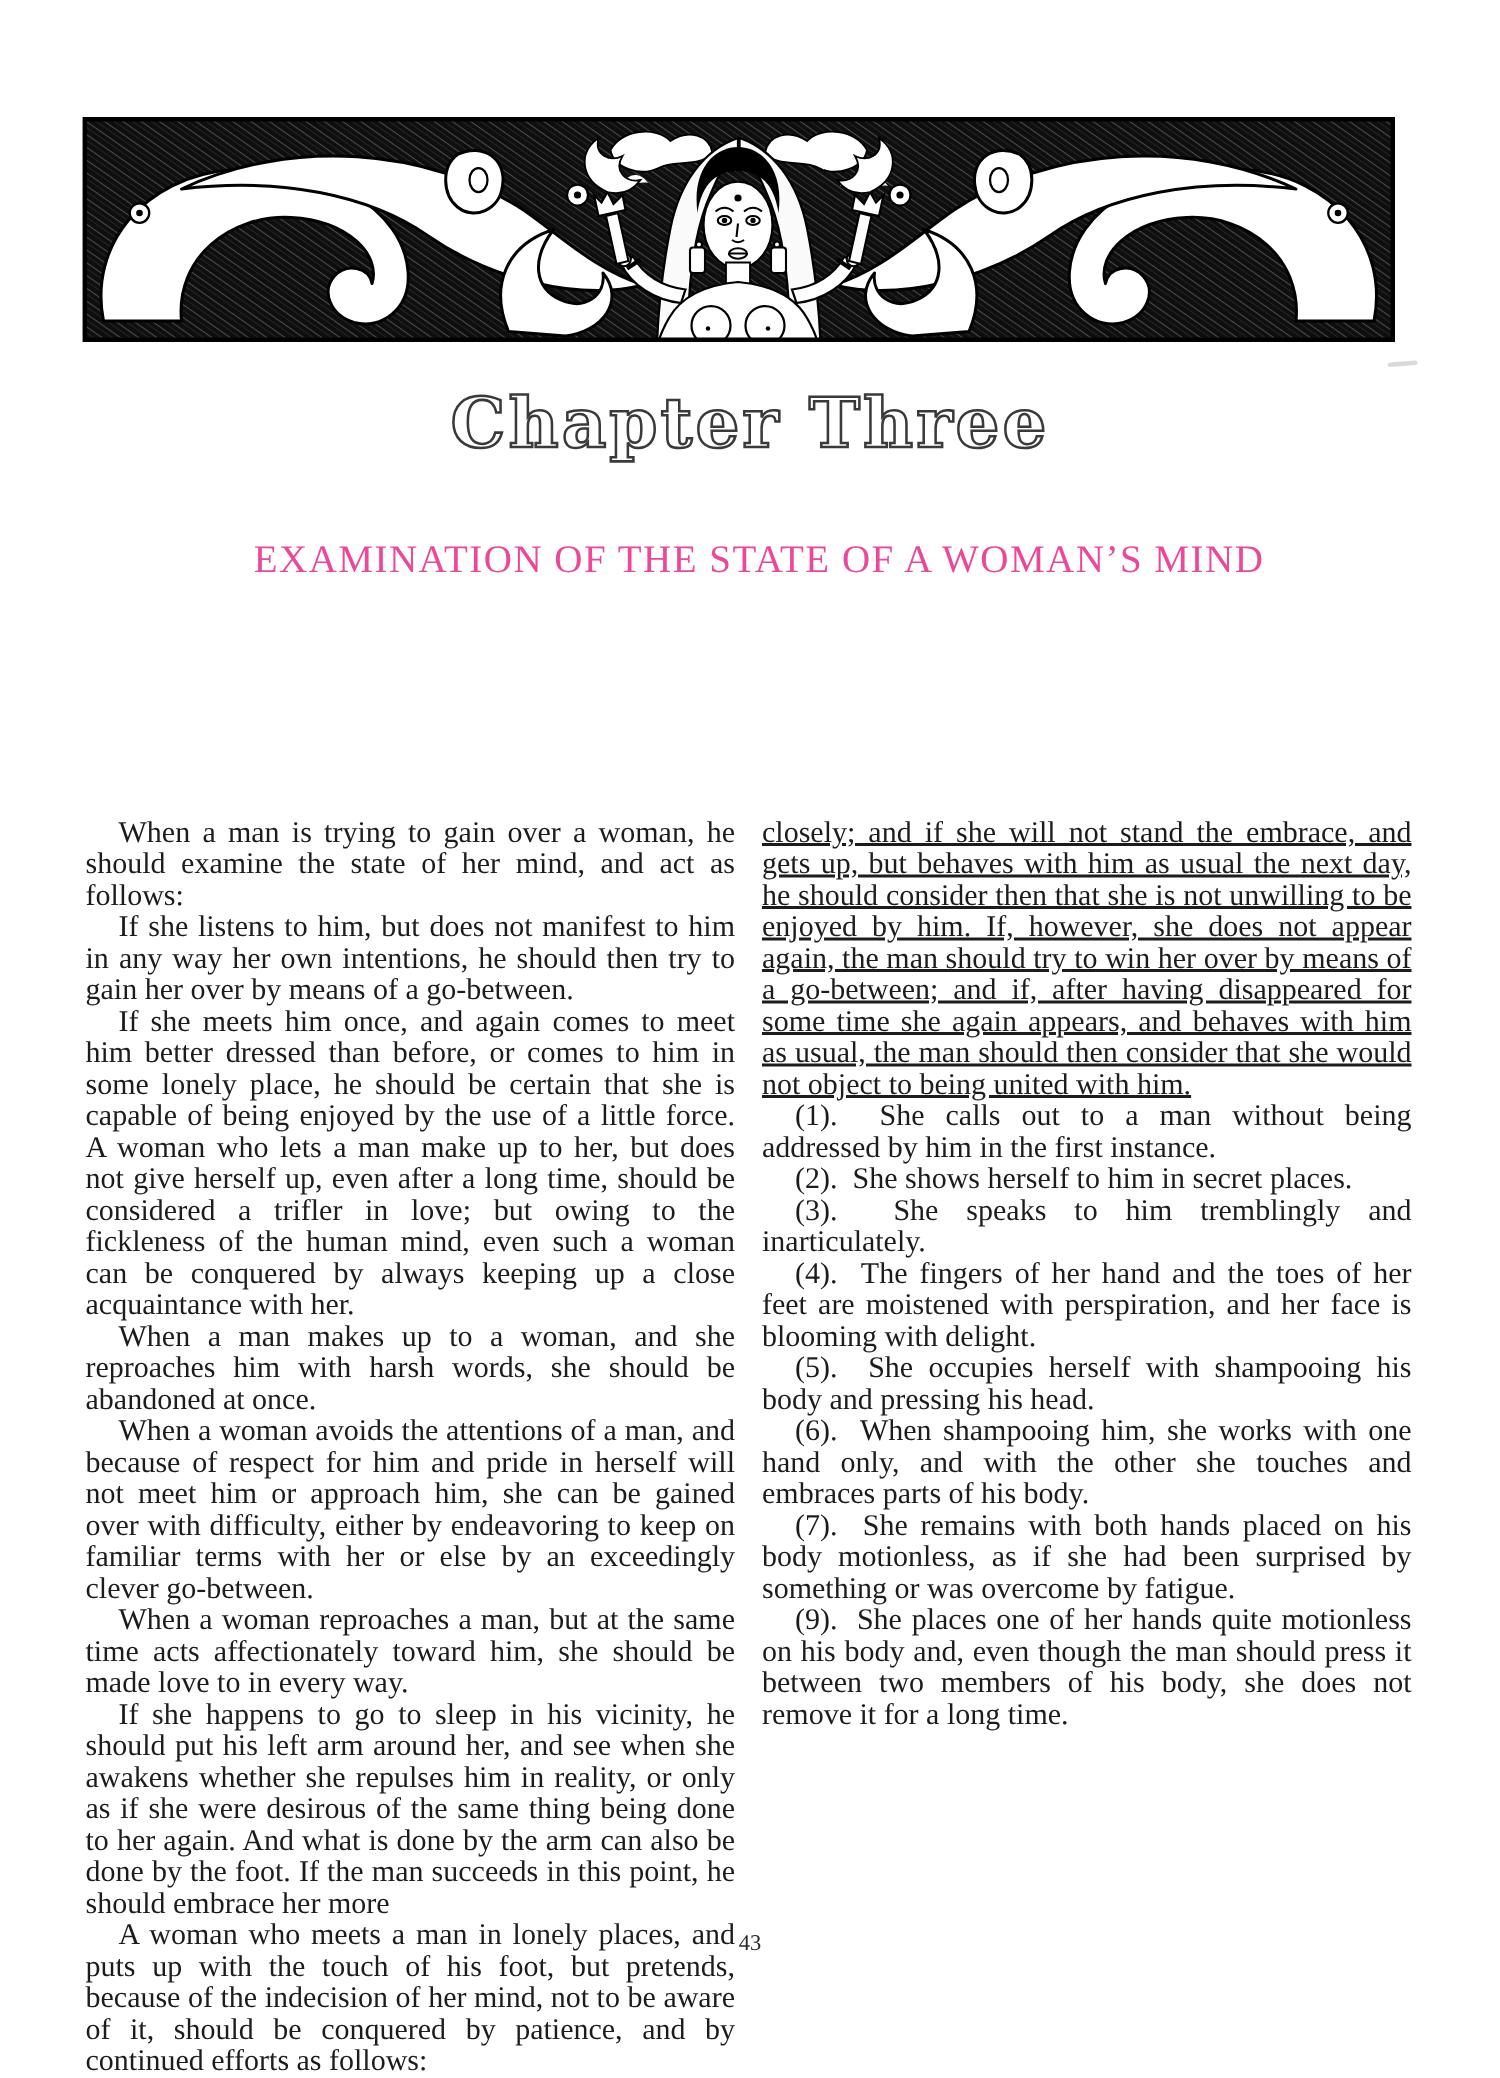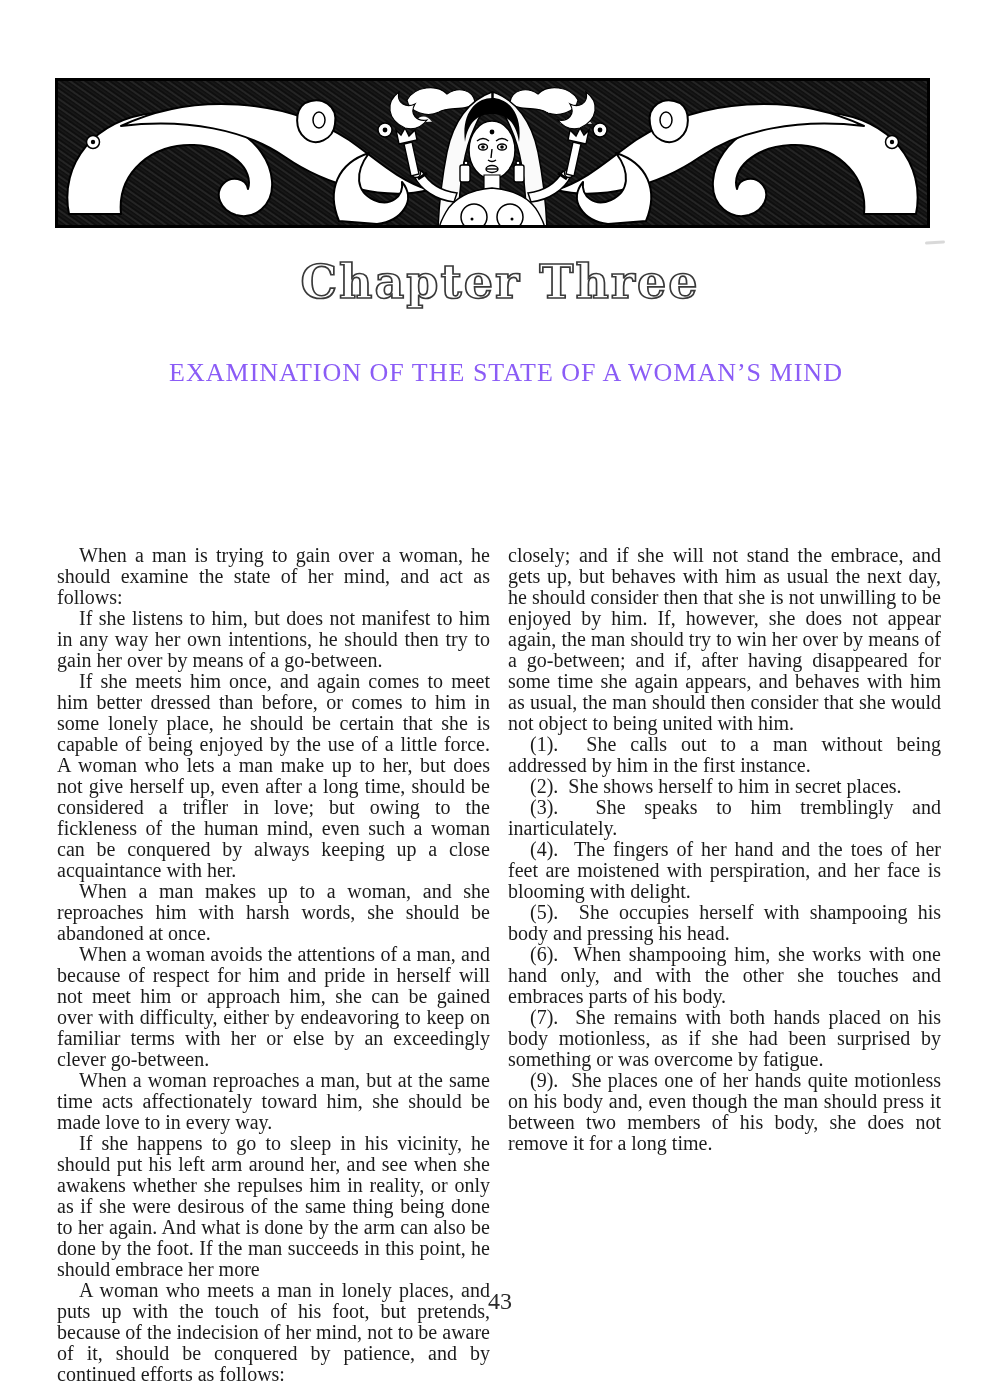--- a/index.html
+++ b/index.html
@@ -25,47 +25,47 @@
     width: 460px; height: 66px;
     text-align: right;
   }
   .section-title {
     position: absolute;
     left: 0; right: 12px;
     top: 358px;
     text-align: center;
     font-size: 26px;
     letter-spacing: 1px;
-    color: #8b5cf6;
+    color: #ec4899;
     font-family: "Liberation Serif", serif;
     white-space: nowrap;
     padding-left: 24px;
   }
   .columns {
     position: absolute;
     left: 57px; top: 545px;
     width: 884px;
     display: flex;
     gap: 18px;
   }
   .col {
     width: 433px;
     font-size: 20px;
     line-height: 21px;
     text-align: justify;
     hyphens: none;
   }
   .col p { margin: 0; text-indent: 22px; }
-  .col p.no-indent { text-indent: 0; }
+  .col p.no-indent { text-indent: 0; text-decoration: underline; }
   .page-number {
     position: absolute;
     left: 0; right: 0;
     top: 1288px;
     text-align: center;
-    font-size: 24px;
+    font-size: 15px;
     color: #2a2a2a;
   }
   .scan-artifact {
     position: absolute;
     left: 925px; top: 241px;
     width: 20px; height: 3px;
     background: #b9b9b9;
     opacity: .55;
     border-radius: 2px;
     transform: rotate(-4deg);

